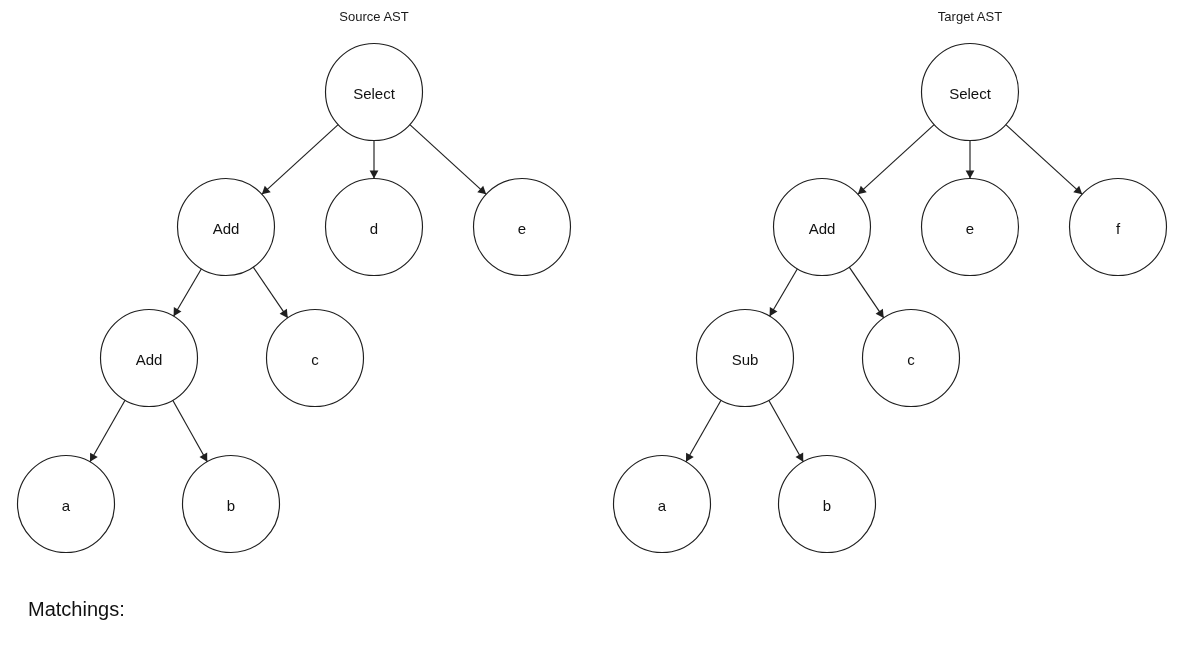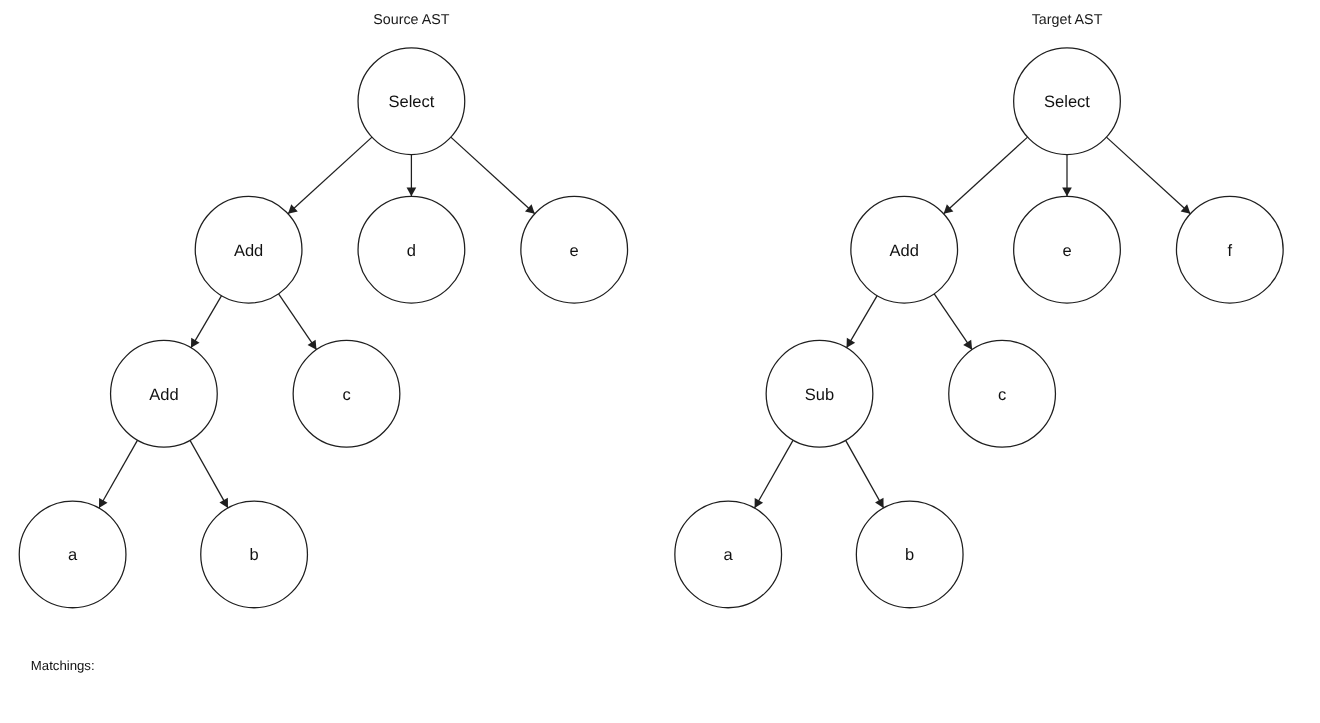--- a/index.html
+++ b/index.html
@@ -52,21 +52,21 @@
     stroke-width: 1.15;
     fill: none;
   }
   .arrow-head {
     fill: #1f1f1f;
     stroke: none;
   }
   .matchings-label {
     position: absolute;
     font-family: "Liberation Sans", sans-serif;
-    font-size: 12px;
+    font-size: 20px;
     color: #111111;
     white-space: nowrap;
   }
 </style>
 </head>
 <body>
 
 <div id="diagram-root">
   <svg class="ast-canvas" viewBox="0 0 1200 657" xmlns="http://www.w3.org/2000/svg">
     <g id="edges-layer">

